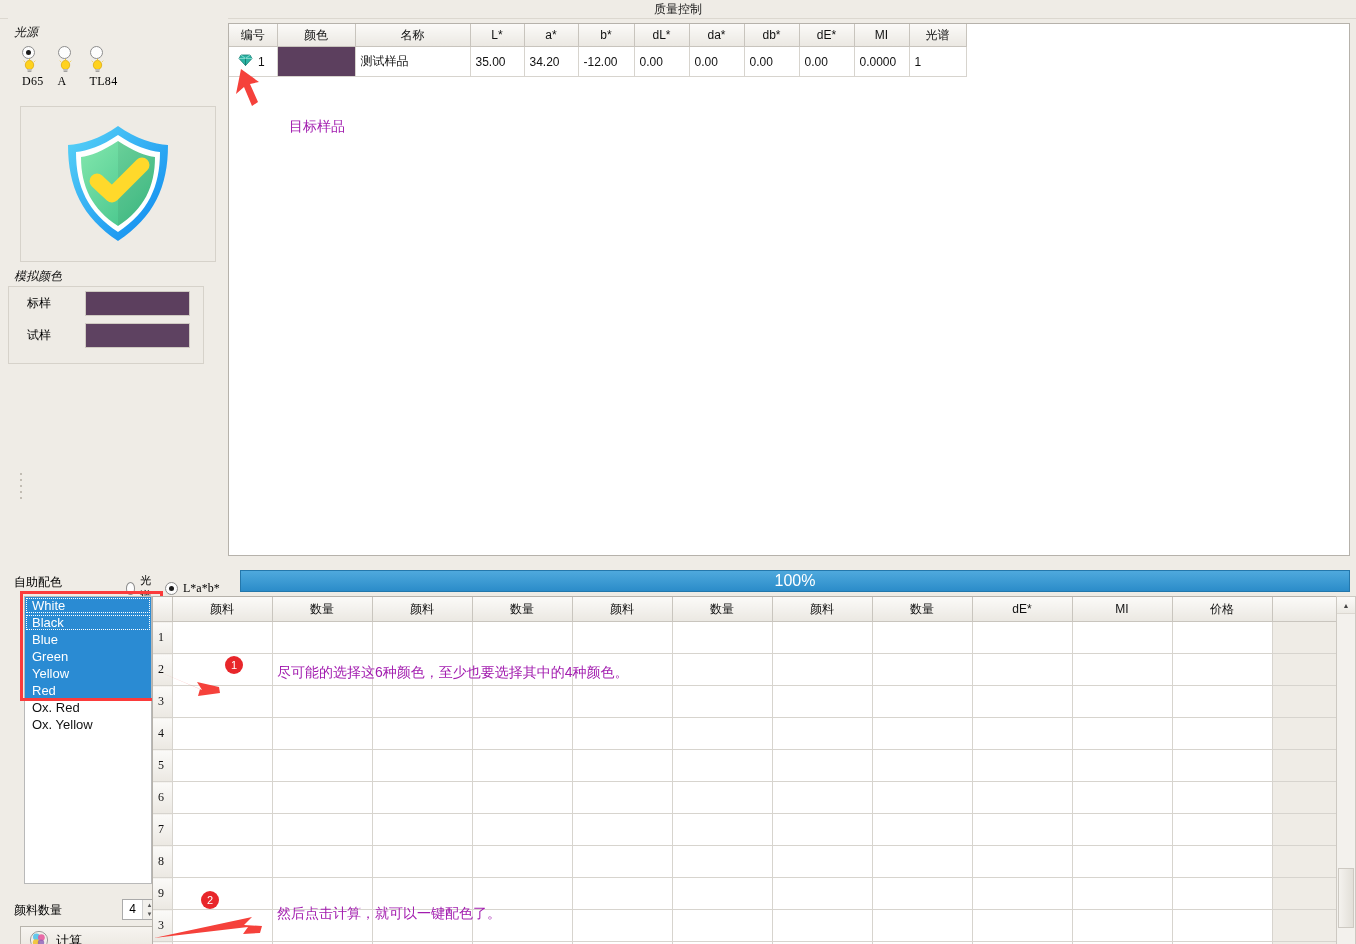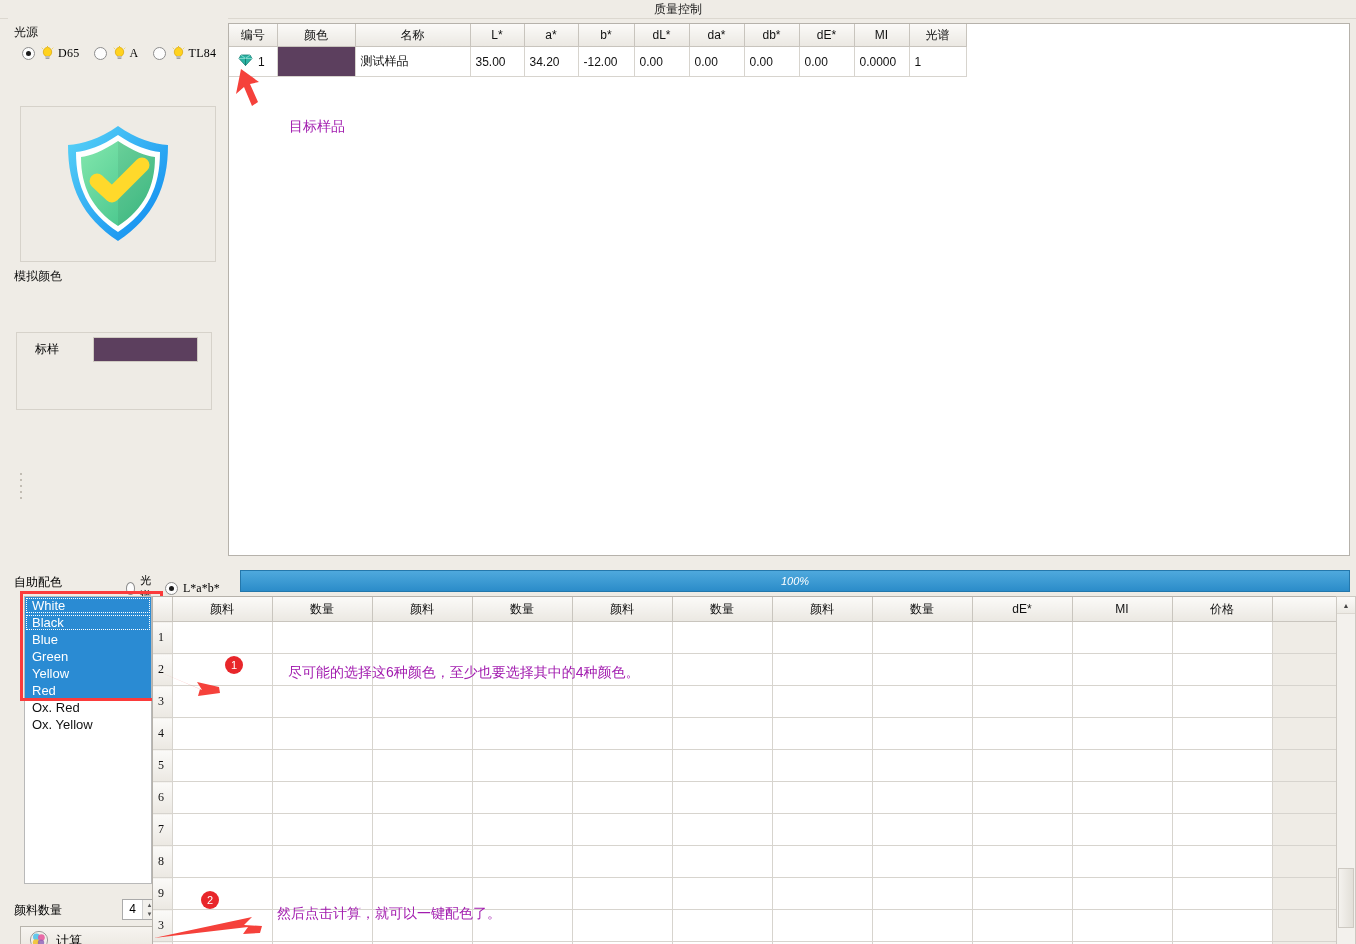--- a/index.html
+++ b/index.html
@@ -19,45 +19,45 @@
     border-bottom:1px solid #dcd8d0;
   }
   
   #frame{position:absolute;left:0;top:18px;width:1356px;height:926px;}
 
   
   #leftpanel{
     position:absolute;left:8px;top:0px;width:220px;height:926px;
     background:#efece6;
   }
-  .grouplabel{font-size:12px;color:#111;}
+  .grouplabel{font-size:12px;color:#111;font-style:italic;}
   #lightsource-label{position:absolute;left:6px;top:6px;}
   #ls-row{position:absolute;left:14px;top:28px;display:flex;align-items:center;gap:0px;}
-  .radio-item{display:flex;align-items:center;margin-right:14px;font-size:11px;}
+  .radio-item{display:flex;margin-right:14px;font-size:11px;flex-direction:column;}
   .radio{
     width:13px;height:13px;border-radius:50%;
     border:1px solid #8d8d8d;background:#fdfdfd;
     box-sizing:border-box;display:inline-block;position:relative;margin-right:5px;
   }
   .radio.on::after{
     content:"";position:absolute;left:3px;top:3px;width:5px;height:5px;
     border-radius:50%;background:#1c1c1c;
   }
   .bulb{width:15px;height:15px;margin-right:3px;display:inline-block;}
   .ls-text{font-family:"Liberation Serif","DejaVu Serif",serif;font-size:12px;letter-spacing:.3px;}
 
   #shieldbox{
     position:absolute;left:12px;top:88px;width:196px;height:156px;
     background:#eeebe5;border:1px solid #d6d2ca;box-sizing:border-box;
     display:flex;align-items:center;justify-content:center;
   }
   #simcolor-label{position:absolute;left:6px;top:250px;}
   #simcolor-box{
-    position:absolute;left:8px;top:268px;width:196px;height:78px;
-    background:#eeebe5;border:1px solid #d6d2ca;box-sizing:border-box;margin-top:46px;
+    position:absolute;left:0;top:268px;width:196px;height:78px;
+    background:#eeebe5;border:1px solid #d6d2ca;box-sizing:border-box;
   }
   .simrow{display:flex;align-items:center;height:32px;margin-left:18px;}
   .simrow .lbl{width:58px;font-size:12px;}
   .swatch{width:105px;height:25px;border:1px solid #cfcac2;box-sizing:border-box;}
 
   
   #splitter-dots{position:absolute;left:12px;top:455px;width:4px;}
   #splitter-dots i{display:block;width:2px;height:2px;background:#c2bdb4;margin-bottom:4px;}
 
   
@@ -115,21 +115,21 @@
   .numcell{font-family:"Liberation Sans","DejaVu Sans",sans-serif;}
   .gemcell{display:flex;align-items:center;gap:5px;padding-left:4px;}
 
   
   #progress{
     position:absolute;left:240px;top:552px;width:1110px;height:22px;
     border:1px solid #2477ab;box-sizing:border-box;
     background:linear-gradient(#4fa9dd,#2b8cc9);
     display:flex;align-items:center;justify-content:center;
   }
-  #progress span{color:#fff;font-size:11px;font-family:"Liberation Sans","DejaVu Sans",sans-serif;font-style:italic;}
+  #progress span{color:#fff;font-size:16px;font-family:"Liberation Sans","DejaVu Sans",sans-serif;}
 
   
   #formtable{
     position:absolute;left:152px;top:578px;width:1188px;height:366px;
     background:#fff;border:1px solid #b6b2ab;border-right:none;box-sizing:border-box;overflow:hidden;
   }
   #formtable table{border-collapse:collapse;table-layout:fixed;width:1188px;}
   #formtable th{
     background:linear-gradient(#fbfaf8,#ebe8e2);
     border:1px solid #c9c5be;border-top:none;border-left:none;
@@ -240,20 +240,24 @@
         </svg>
       </span>
     </div>
 
     <div id="simcolor-label" class="grouplabel">模拟颜色</div>
 
     <div id="simcolor-box">
       <div class="simrow">
         <span class="lbl">标样</span>
         <span class="swatch" style="background:#5c3f5e"></span>
+      </div>
+      <div class="simrow">
+        <span class="lbl">试样</span>
+        <span class="swatch" style="background:#5e4261"></span>
       </div>
     </div>
 
     <div id="splitter-dots">
       <i></i>
         <i></i>
         <i></i>
         <i></i>
         <i></i>
     </div>
@@ -587,21 +591,21 @@
 
   <svg class="arrow-svg" style="left:225px;top:42px;width:50px;height:60px">
     <path d="M16 9 L11 34 L19 27 L27 46 L33 42 L25 24 L34 22 Z" fill="#f5413b"></path>
   </svg>
   <div class="anno-text" style="left:289px;top:100px;">目标样品</div>
 
   <div class="badge" style="left:225px;top:638px;">1</div>
   <svg class="arrow-svg" style="left:152px;top:645px;width:70px;height:38px">
     <path d="M3 7 L50 27 L45 19 L67 24 L68 30 L46 33 L48 26 Z" fill="#f5413b"></path>
   </svg>
-  <div class="anno-text" style="left:288px;top:646px;">尽可能的选择这6种颜色，至少也要选择其中的4种颜色。</div>
+  <div class="anno-text" style="left:277px;top:646px;">尽可能的选择这6种颜色，至少也要选择其中的4种颜色。</div>
 
   <div class="badge" style="left:201px;top:873px;">2</div>
   <svg class="arrow-svg" style="left:152px;top:898px;width:110px;height:30px">
     <path d="M2 22 L100 1 L92 9 L110 10 L108 17 L91 18 L96 11 Z" fill="#f5413b"></path>
   </svg>
   <div class="anno-text" style="left:277px;top:887px;">然后点击计算，就可以一键配色了。</div>
 
 </div>
 
 </body></html>

